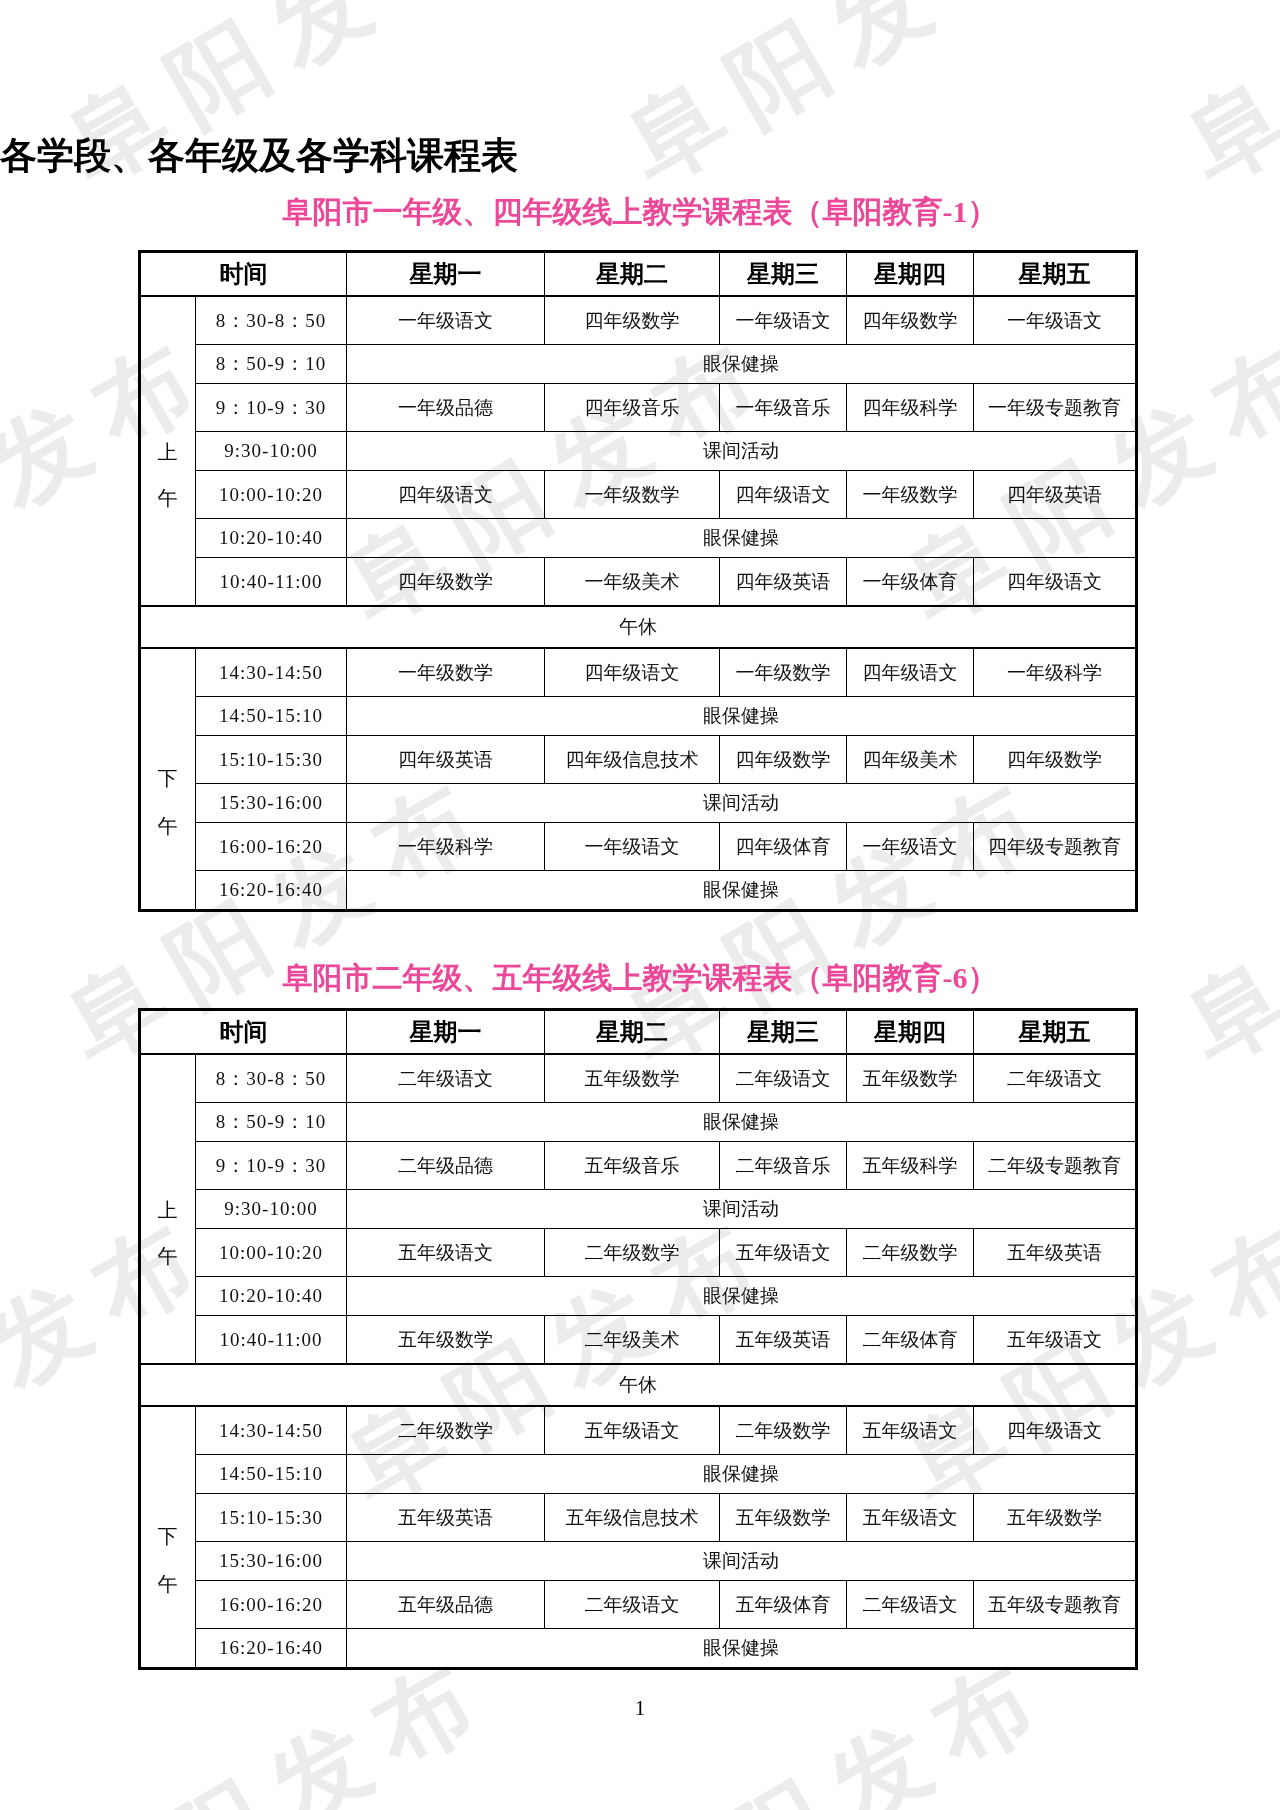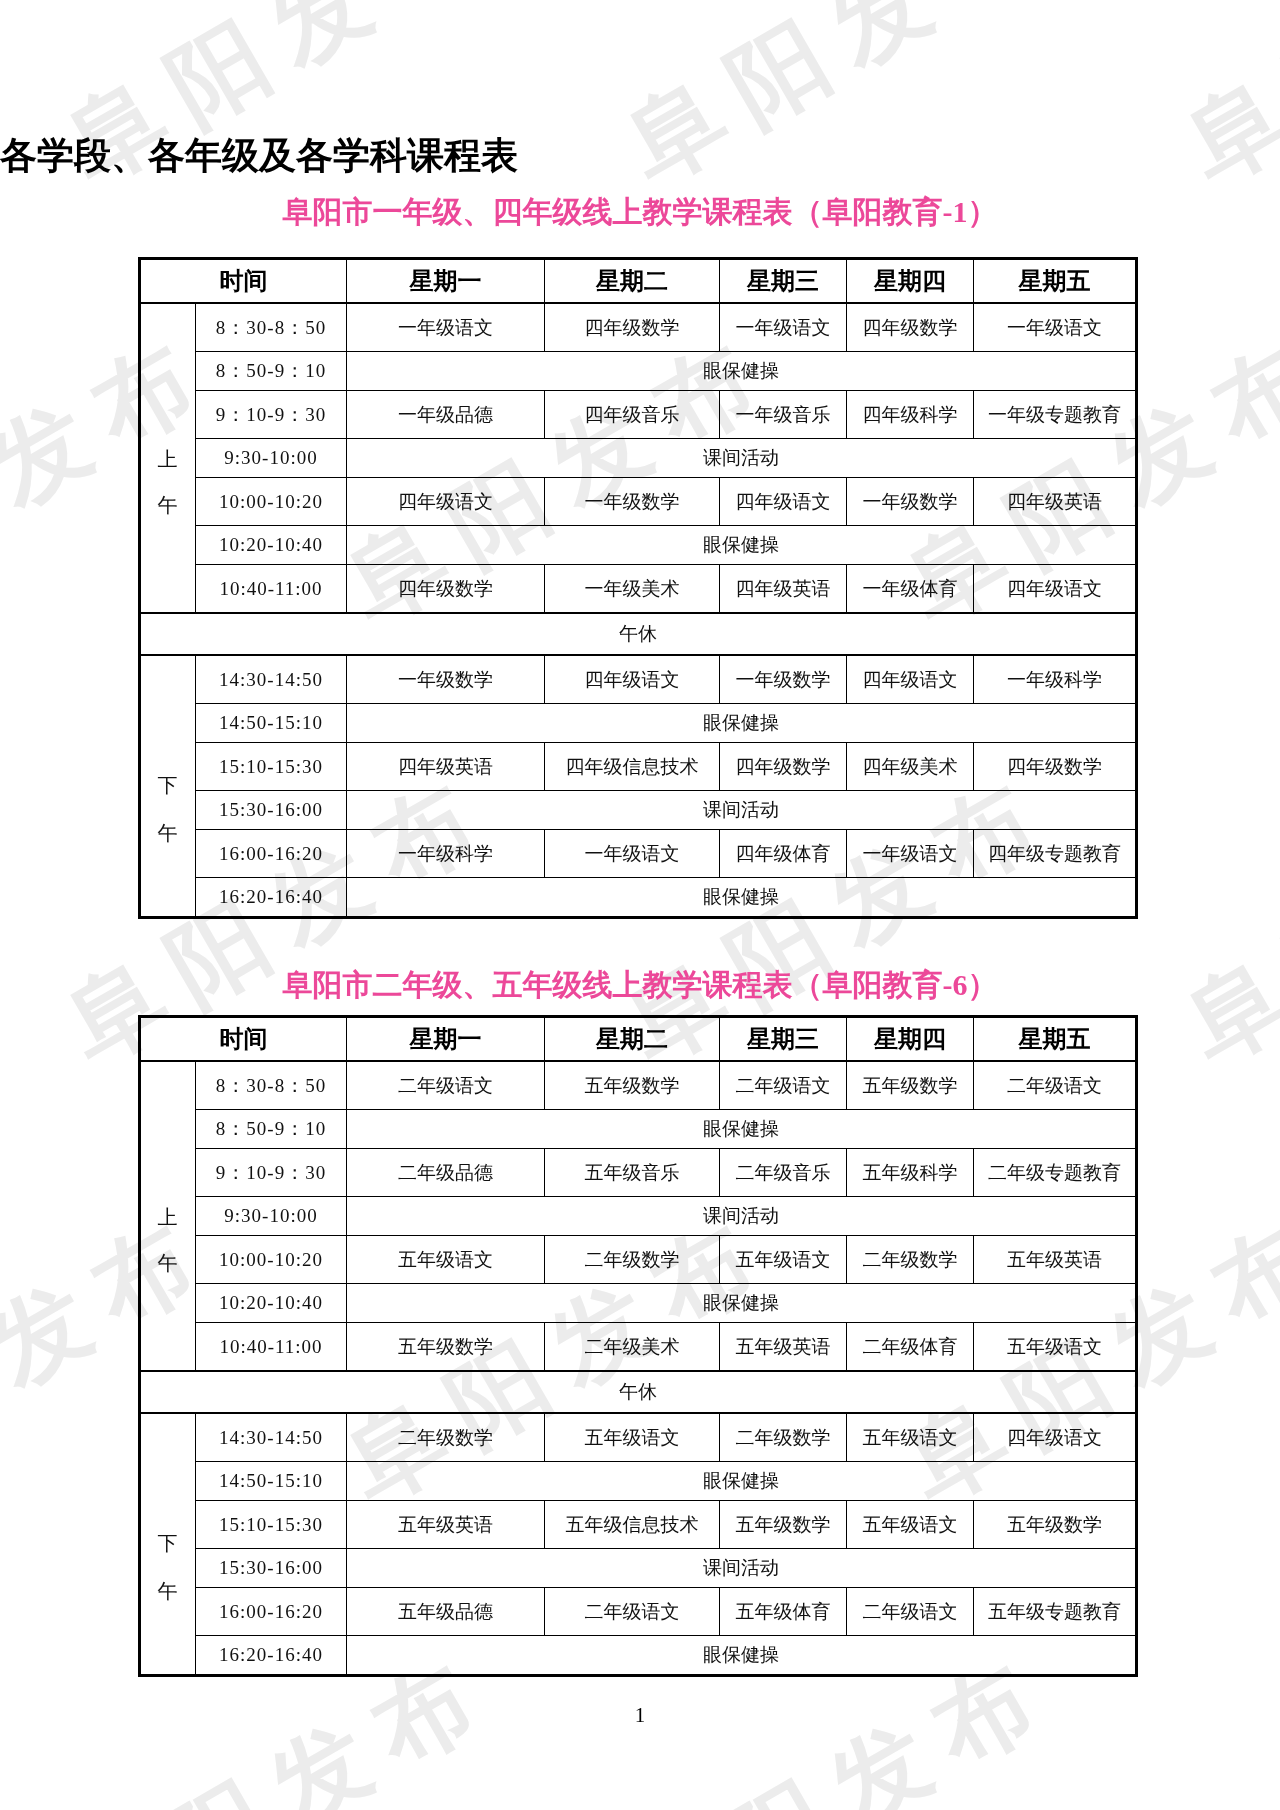--- a/index.html
+++ b/index.html
@@ -20,21 +20,21 @@
     margin:0; text-align:left; font-family:"Liberation Sans", sans-serif;
     font-weight:bold; font-size:37px; line-height:1.2; color:#000;
   }
   .subtitle {
     margin:14px 0 0; text-align:center; font-weight:bold;
     font-size:30px; line-height:1.3; color:#ec4899;
   }
   .subtitle.second { margin-top:46px; }
   table.sched {
     border-collapse:collapse; table-layout:fixed; width:997px;
-    margin:26px 0 0 138px; background:transparent;
+    margin:19px 0 0 138px; background:transparent;
     border:3px solid #000;
   }
   table.sched.second { margin-top:11px; }
   .sched td {
     border:1.5px solid #000; text-align:center; vertical-align:middle;
     padding:0; color:#111; overflow:hidden;
   }
   .hrow td { height:42px; font-size:24px; font-weight:bold; color:#000; border-bottom-width:2.5px; }
   .srow td { height:47px; font-size:19px; }
   .arow td { height:38px; font-size:19px; }

